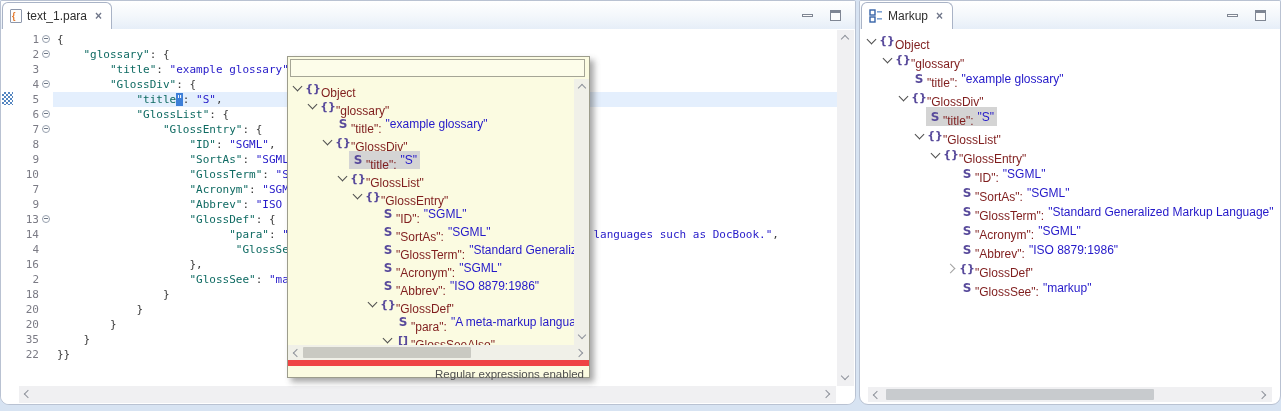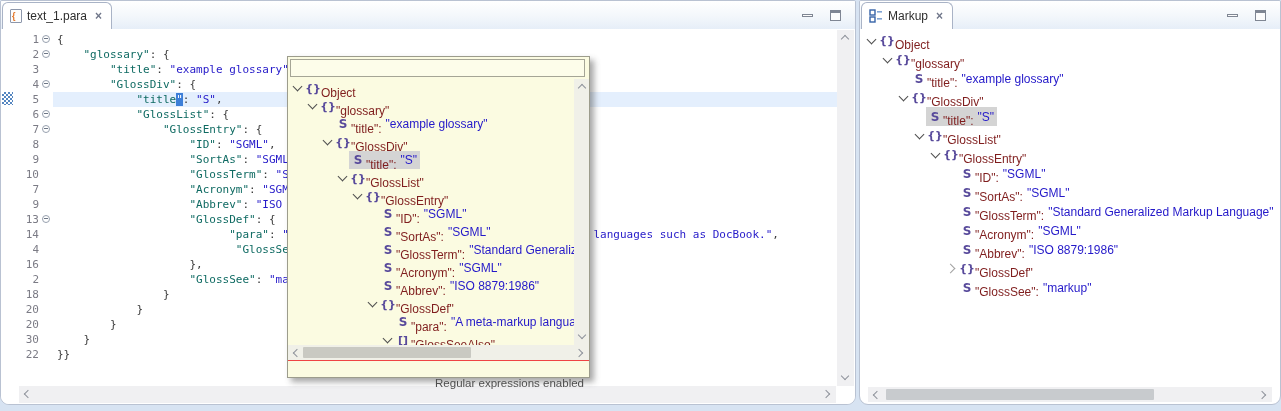--- a/index.html
+++ b/index.html
@@ -125,22 +125,22 @@
     display:block;margin:2px;width:calc(100% - 6px);height:18px;
     background:#fdfdea;border:1px solid #a5a596;box-sizing:border-box;
     font-family:"Liberation Sans",sans-serif;font-size:12px;padding:0 3px;outline:none;
   }
   .treewrap{position:relative;height:266px;overflow:hidden;}
   .popup-tree{position:absolute;left:0;top:0;right:15px;overflow:hidden;}
   .popup-vsb{top:0;bottom:0;right:0;width:15px;background:#f0f0e8;}
   .popup-hsb{position:relative;height:15px;background:#f0f0e8;}
   .popup-hsb .sb-thumb{left:15px;width:168px;background:#c9c9c2;}
   .popup-status{
-    height:17px;line-height:16px;text-align:right;padding:14px 5px;
-    border-top:1px solid #ef4444;color:#4f4f4f;font-size:11.5px;
+    height:17px;line-height:16px;text-align:right;padding:0 5px;
+    border-top:6px solid #ef4444;color:#4f4f4f;font-size:11.5px;
   }
   .outline-hsb .sb-thumb{left:18px;width:268px;background:#c8cbce;}
 </style>
 </head>
 <body>
 
 <div class="window">
 
   <section class="pane editor-pane">
     <div class="tabstrip">
@@ -238,21 +238,21 @@
           </div>
           <div class="num-row">
             <span class="num">20</span>
             <span class="fold"></span>
           </div>
           <div class="num-row">
             <span class="num">20</span>
             <span class="fold"></span>
           </div>
           <div class="num-row">
-            <span class="num">30</span>
+            <span class="num">35</span>
             <span class="fold"></span>
           </div>
           <div class="num-row">
             <span class="num">22</span>
             <span class="fold"></span>
           </div>
         </div>
       <div class="code-area">
           <div class="code-line"><span class="sg-p">{</span></div>
           <div class="code-line"><span class="sg-p">    </span><span class="sg-k">"glossary"</span><span class="sg-p">: {</span></div>

